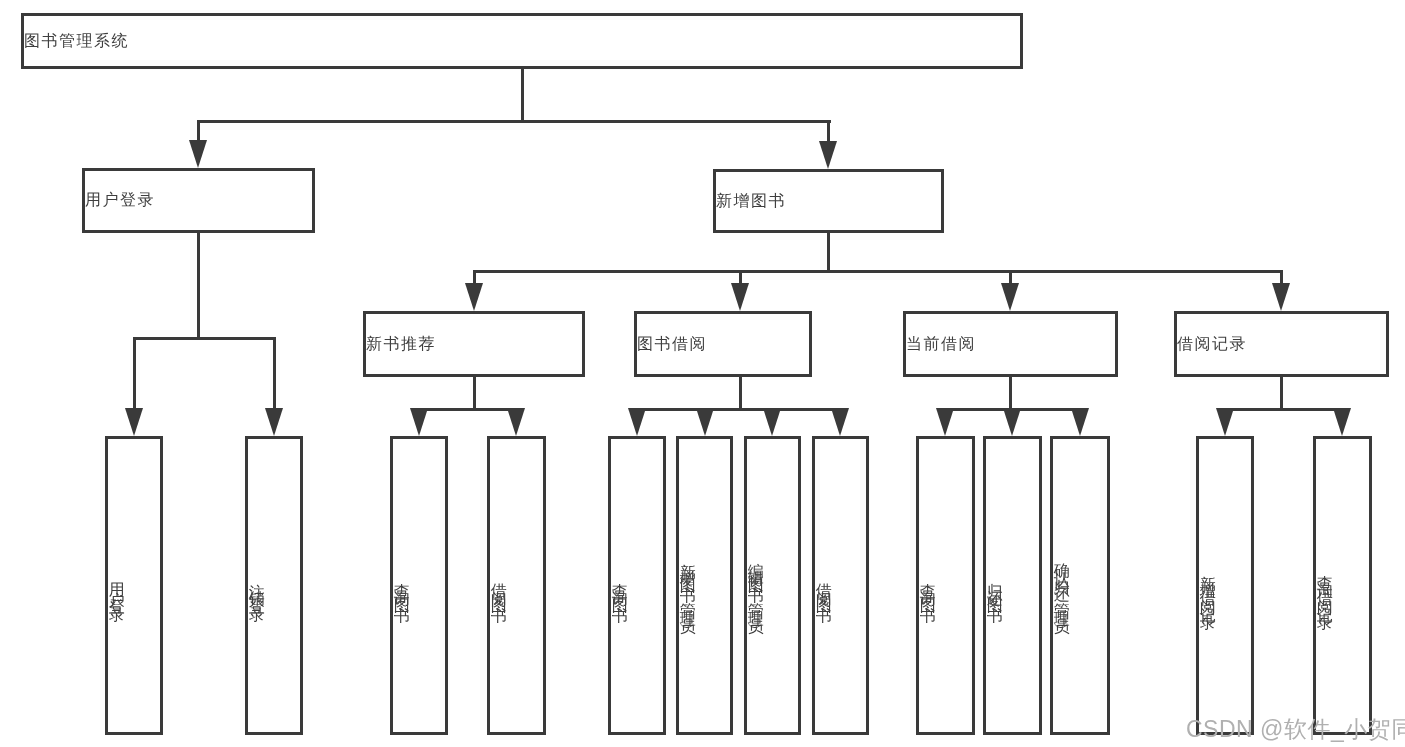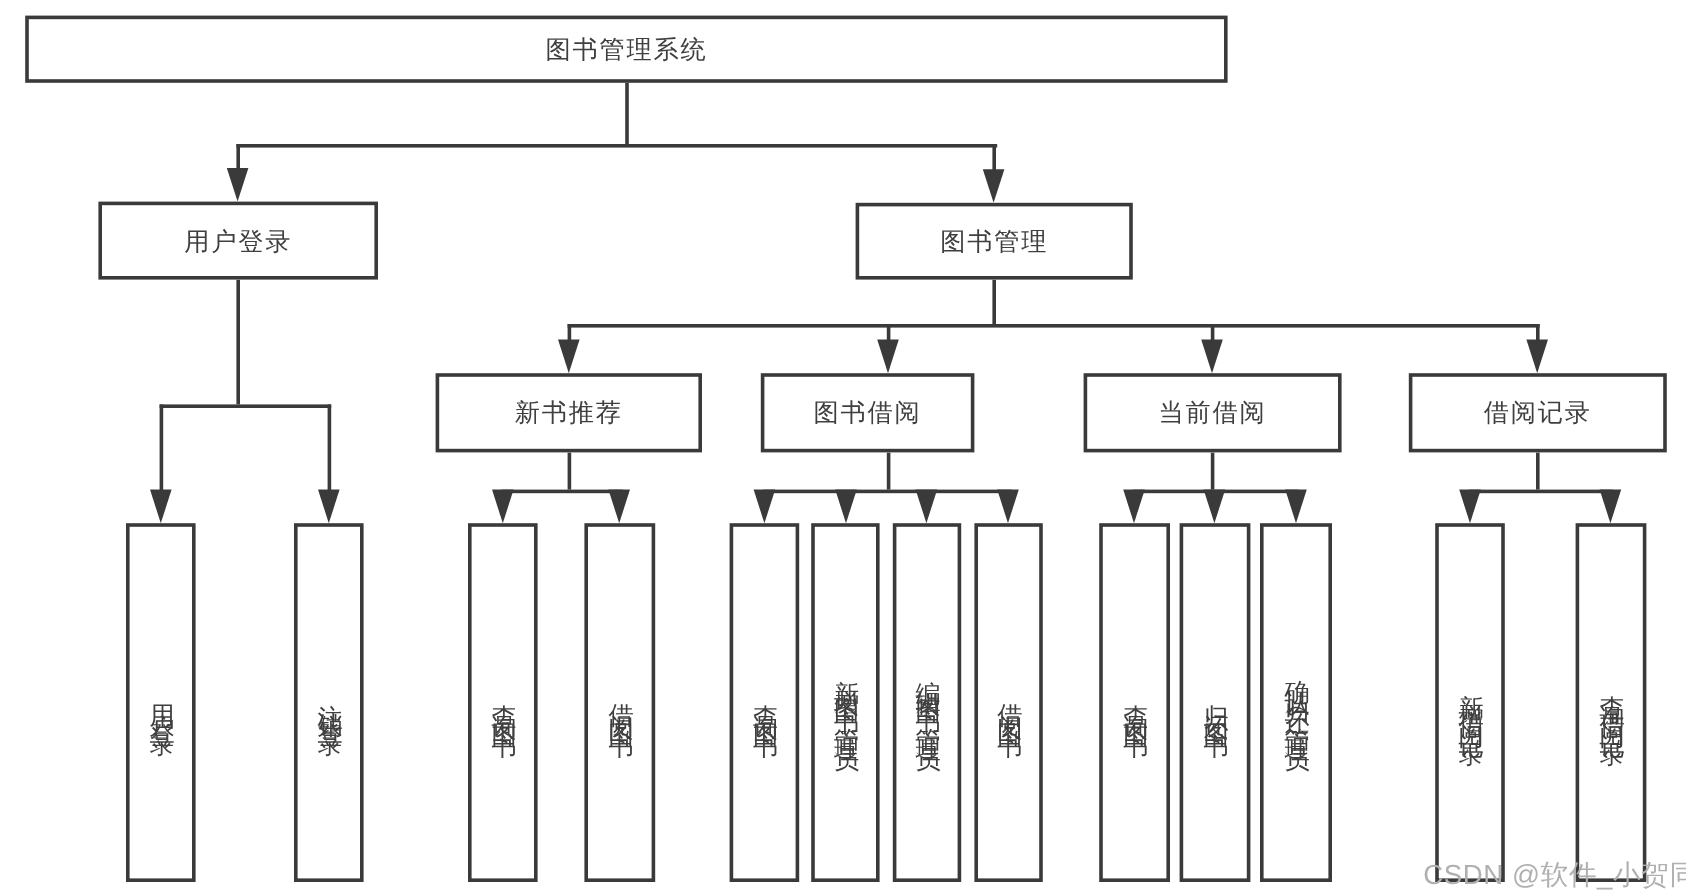--- a/index.html
+++ b/index.html
@@ -5,22 +5,22 @@
   html,body { margin:0; padding:0; background:#ffffff; }
   .canvas {
     position:relative; width:1405px; height:747px; background:#fff;
     font-family:"Liberation Sans", sans-serif;
     --line:#3a3a3a; --text:#3f3f3f; --wm:#b0b0b0;
     overflow:hidden;
   }
   .node {
     position:absolute; box-sizing:border-box;
     border:3px solid var(--line); background:#fff;
-    display:flex; align-items:center; justify-content:center;
-    color:var(--text); font-size:21px;
+    display:flex; align-items:center; justify-content:flex-start;
+    color:var(--text); font-size:16px;
   }
   .htext { letter-spacing:1.5px; white-space:nowrap; }
   .vtext {
     writing-mode:vertical-rl; text-orientation:mixed;
     letter-spacing:8px; line-height:1.05; white-space:nowrap;
   }
   .vline { position:absolute; width:3px; background:var(--line); }
   .hline { position:absolute; height:3px; background:var(--line); }
   .arrow {
     position:absolute; width:0; height:0;
@@ -86,21 +86,21 @@
   <div class="arrow" style="left:1333px;top:408px"></div>
 
   <div class="node" style="left:21px;top:13px;width:1002px;height:56px">
     <span class="htext">图书管理系统</span>
   </div>
 
   <div class="node" style="left:82px;top:168px;width:233px;height:65px">
     <span class="htext">用户登录</span>
   </div>
   <div class="node" style="left:713px;top:169px;width:231px;height:64px">
-    <span class="htext">图书管理</span>
+    <span class="htext">新增图书</span>
   </div>
 
   <div class="node" style="left:363px;top:311px;width:222px;height:66px">
     <span class="htext">新书推荐</span>
   </div>
   <div class="node" style="left:634px;top:311px;width:178px;height:66px">
     <span class="htext">图书借阅</span>
   </div>
   <div class="node" style="left:903px;top:311px;width:215px;height:66px">
     <span class="htext">当前借阅</span>

